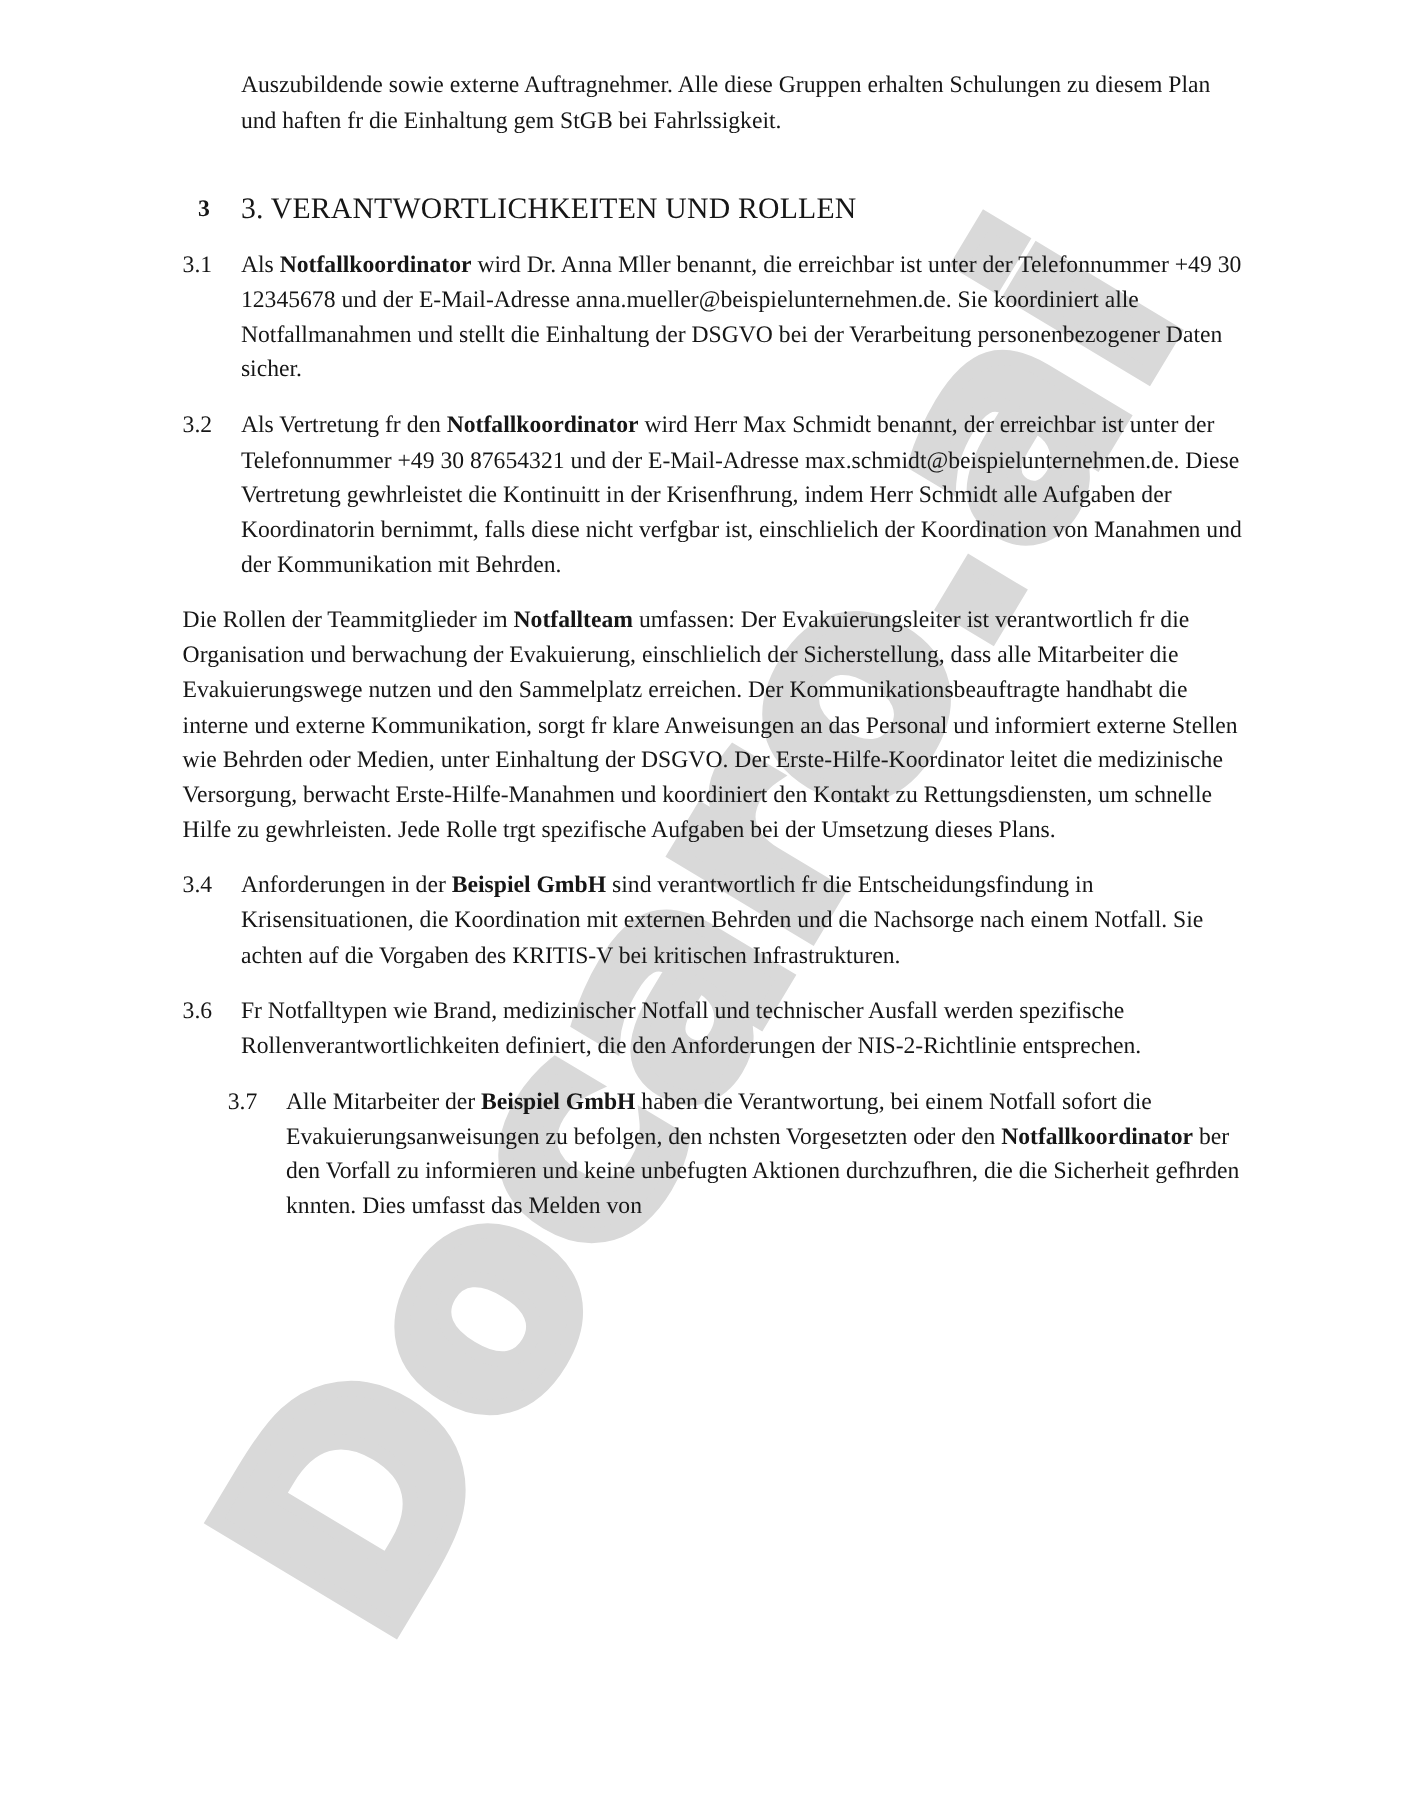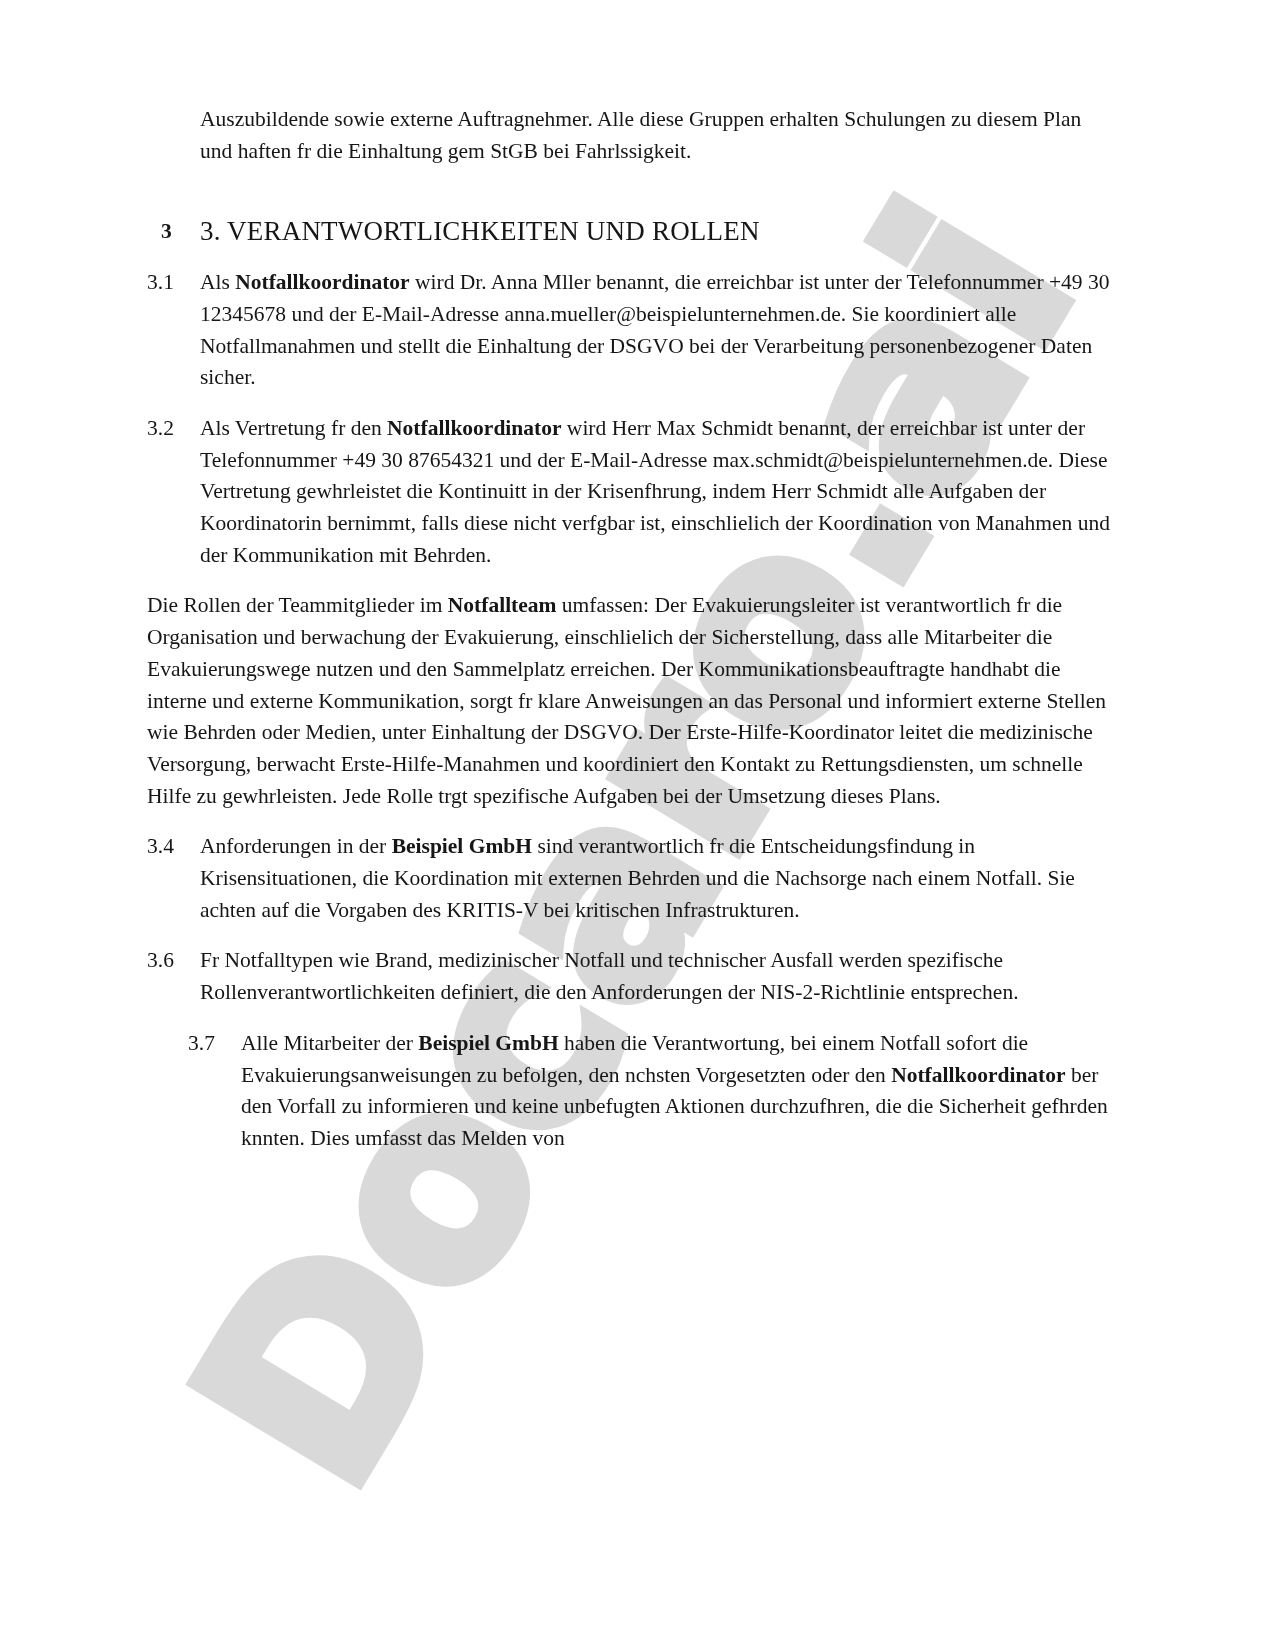--- a/index.html
+++ b/index.html
@@ -28,24 +28,24 @@
     color: #d9d9d9;
     -webkit-text-stroke: 14px #d9d9d9;
     white-space: nowrap;
     z-index: 0;
     pointer-events: none;
   }
 
   
   .content {
     position: absolute;
-    left: 147px;
+    left: 166px;
     top: 0;
     width: 969px;
-    padding-top: 104px;
+    padding-top: 62px;
     z-index: 1;
     font-size: 21.5px;
     line-height: 31.7px;
   }
 
   .para { display: flex; margin-bottom: 19px; }
   .para:last-child { margin-bottom: 0; margin-left: 41px; }
 
   .num  { flex: 0 0 53px; }
   .body { flex: 1; text-align: left; }

